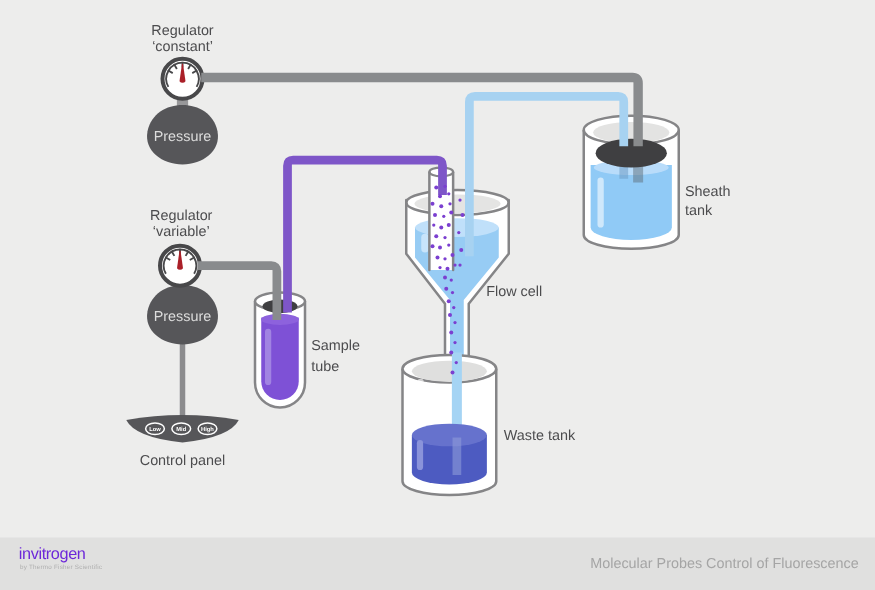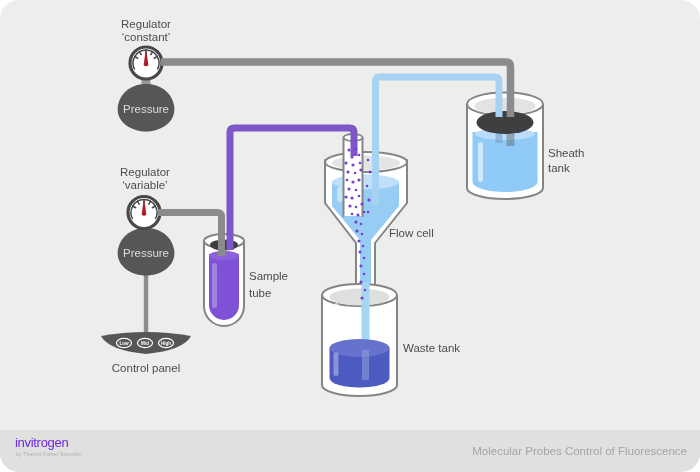--- a/index.html
+++ b/index.html
@@ -1,19 +1,18 @@
 <!DOCTYPE html>
 <html><head>
 <meta charset="utf-8">
 <style>
   html,body{margin:0;padding:0;}
   .canvas{
     position:relative;width:700px;height:472px;background:#ededec;overflow:hidden;
     font-family:"Liberation Sans", sans-serif;
-    border-radius:19px;
   }
   svg text{font-family:"Liberation Sans", sans-serif;}
   .diagram-label{font-size:11.5px;fill:#4c4c4e;}
   .bubble-label{font-size:11.5px;fill:#dcdcdc;}
   .btn-label{font-size:4.6px;fill:#ffffff;font-weight:bold;}
   .footer{
     position:absolute;left:0;top:430px;width:700px;height:42px;background:#e0e0df;
   }
   .brand{
     position:absolute;left:15px;top:6px;color:#6d28d9;font-size:13px;font-weight:normal;

